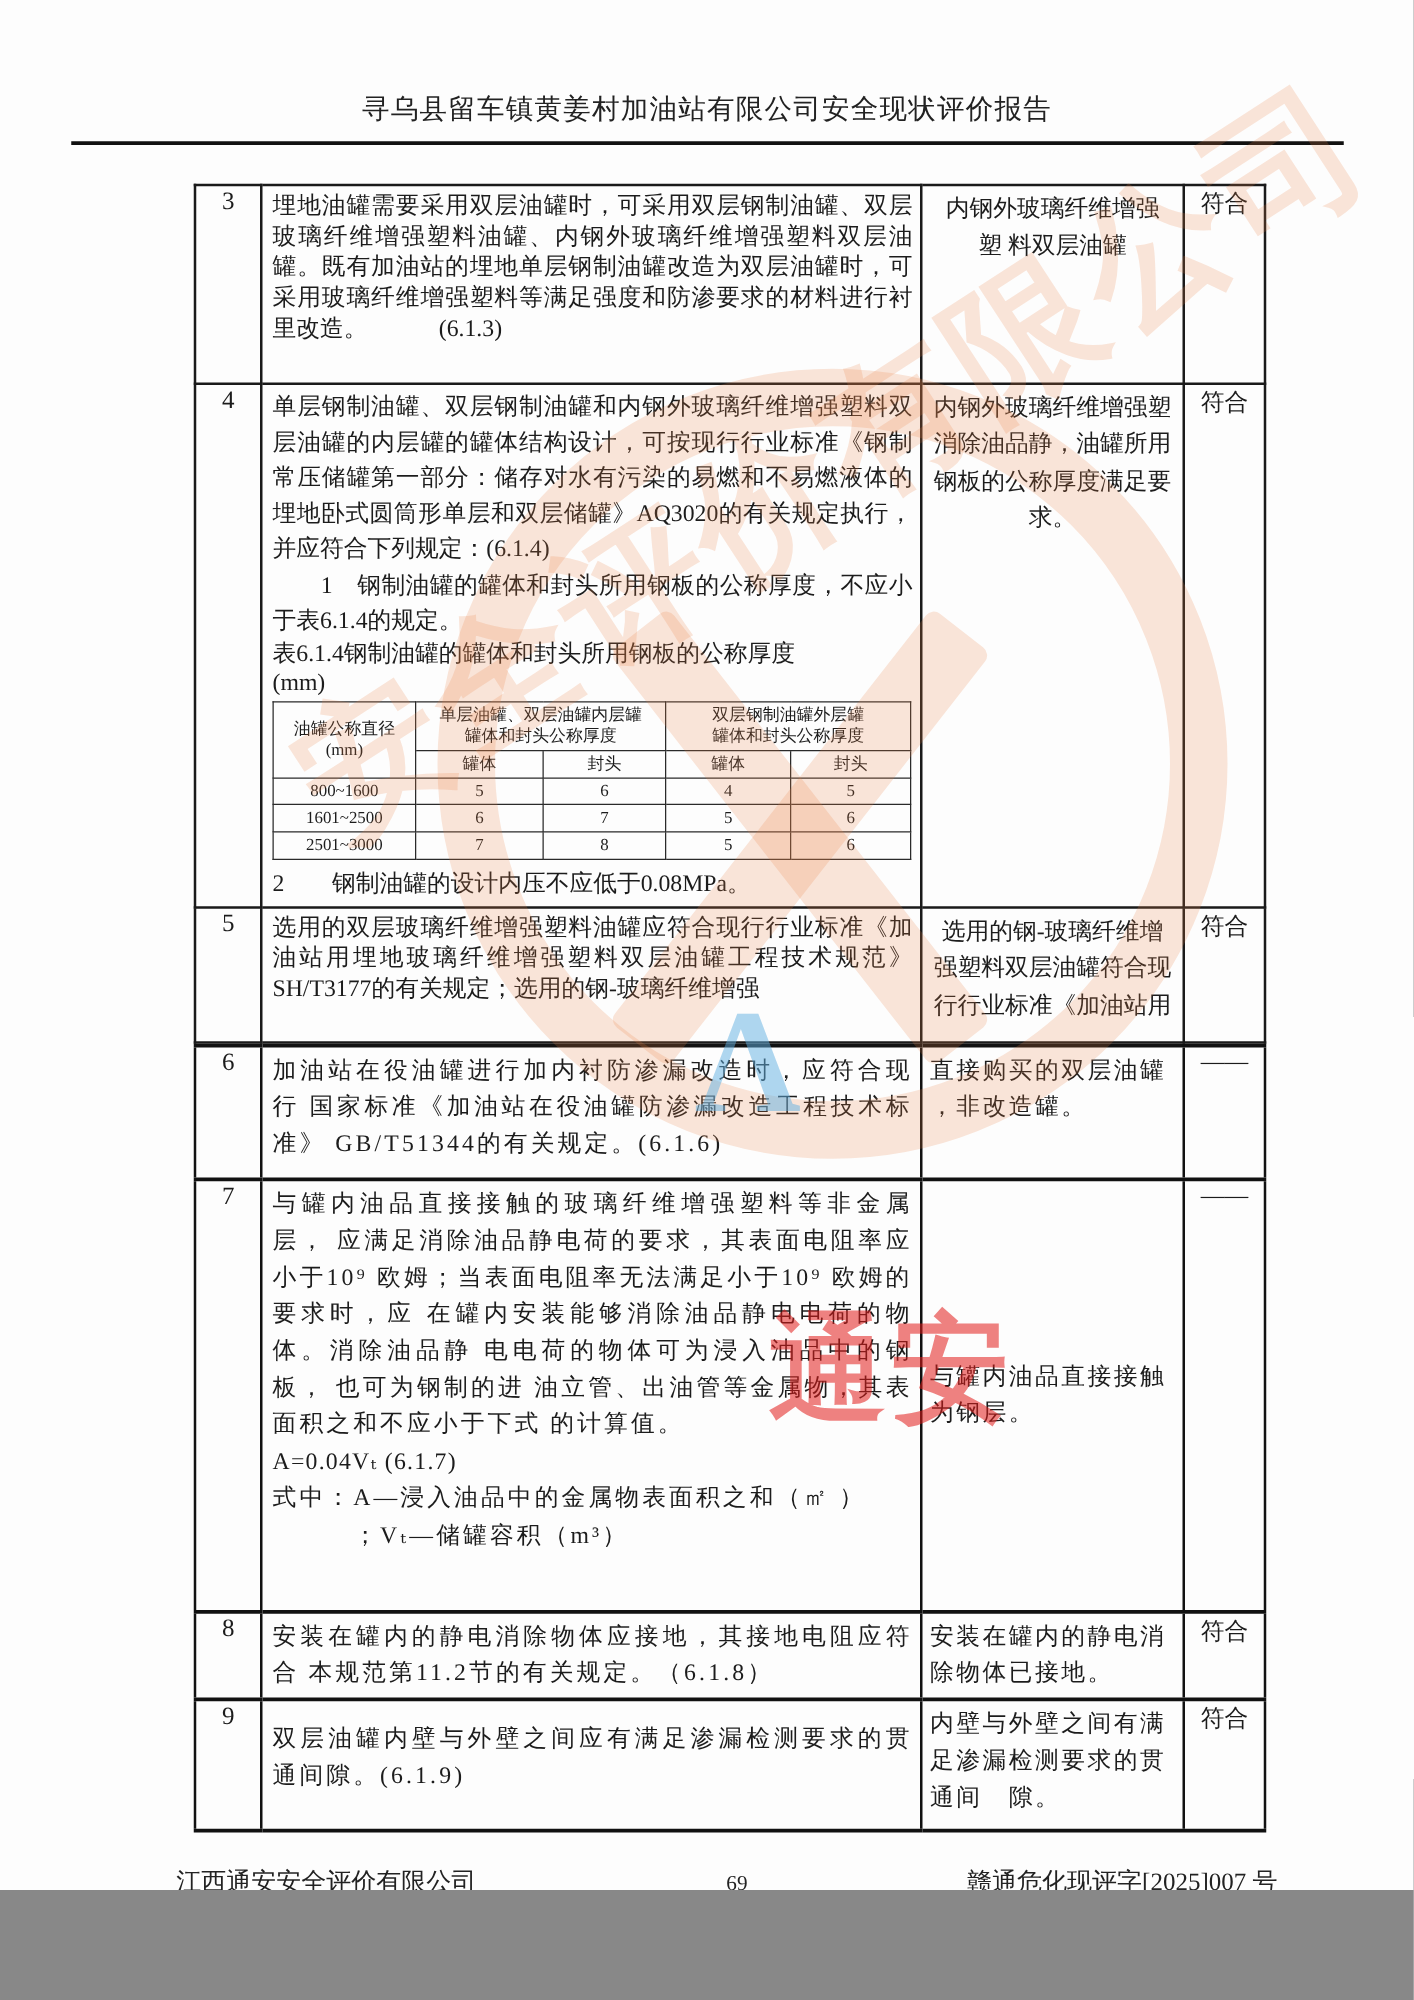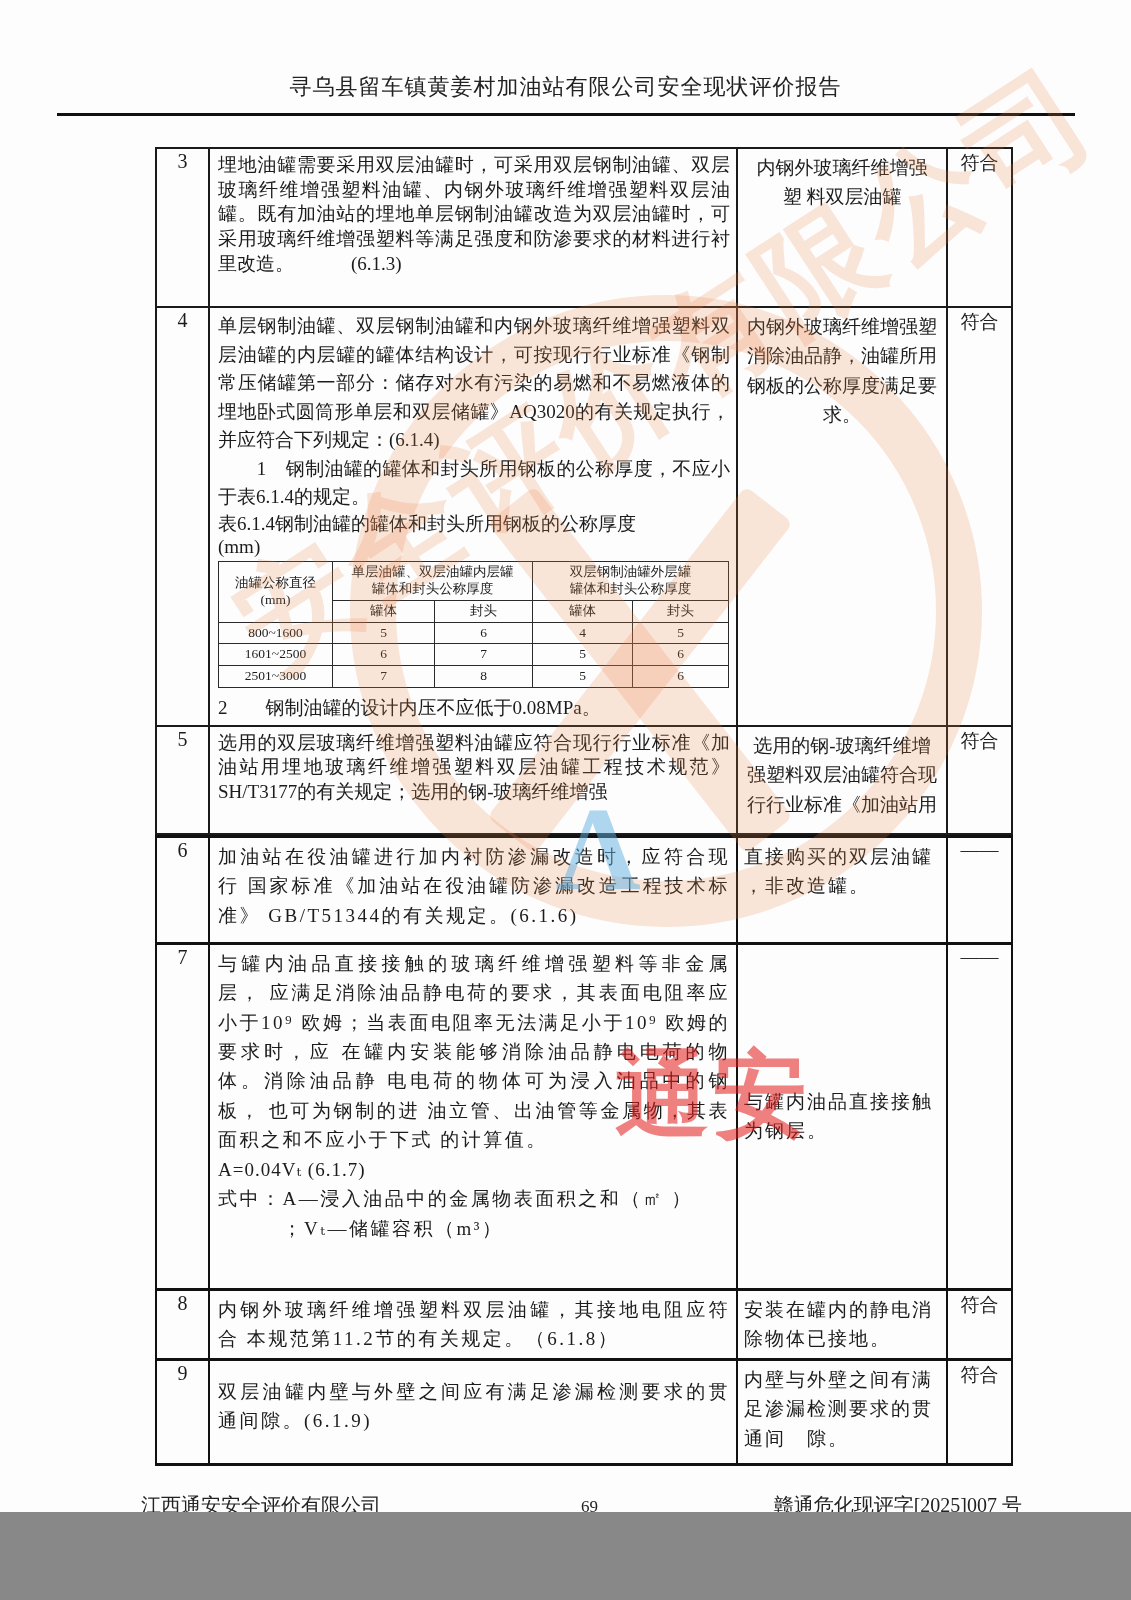--- a/index.html
+++ b/index.html
@@ -187,21 +187,21 @@
           <div class="formula">A=0.04Vₜ (6.1.7)</div>
           <div>式中：A—浸入油品中的金属物表面积之和（㎡ ）</div>
           <div>　　　；Vₜ—储罐容积（m³）</div>
         </td>
         <td class="eval-cell eval-left" style="vertical-align:middle">与罐内油品直接接触
 为钢层。</td>
         <td class="status-cell status-bottom" style="padding-bottom:55px">——</td>
       </tr>
       <tr>
         <td class="no-cell no-bottom" style="height:62px;padding-bottom:4px">8</td>
-        <td class="req-cell req-spread">内钢外玻璃纤维增强塑料双层油罐，其接地电阻应符合 本规范第11.2节的有关规定。（6.1.8）</td>
+        <td class="req-cell req-spread">安装在罐内的静电消除物体应接地，其接地电阻应符合 本规范第11.2节的有关规定。（6.1.8）</td>
         <td class="eval-cell eval-left">安装在罐内的静电消
 除物体已接地。</td>
         <td class="status-cell">符合</td>
       </tr>
       <tr>
         <td class="no-cell no-bottom" style="height:91px">9</td>
         <td class="req-cell req-spread" style="padding-top:16px">双层油罐内壁与外壁之间应有满足渗漏检测要求的贯通间隙。(6.1.9)</td>
         <td class="eval-cell eval-left">内壁与外壁之间有满
 足渗漏检测要求的贯
 通间　隙。</td>

